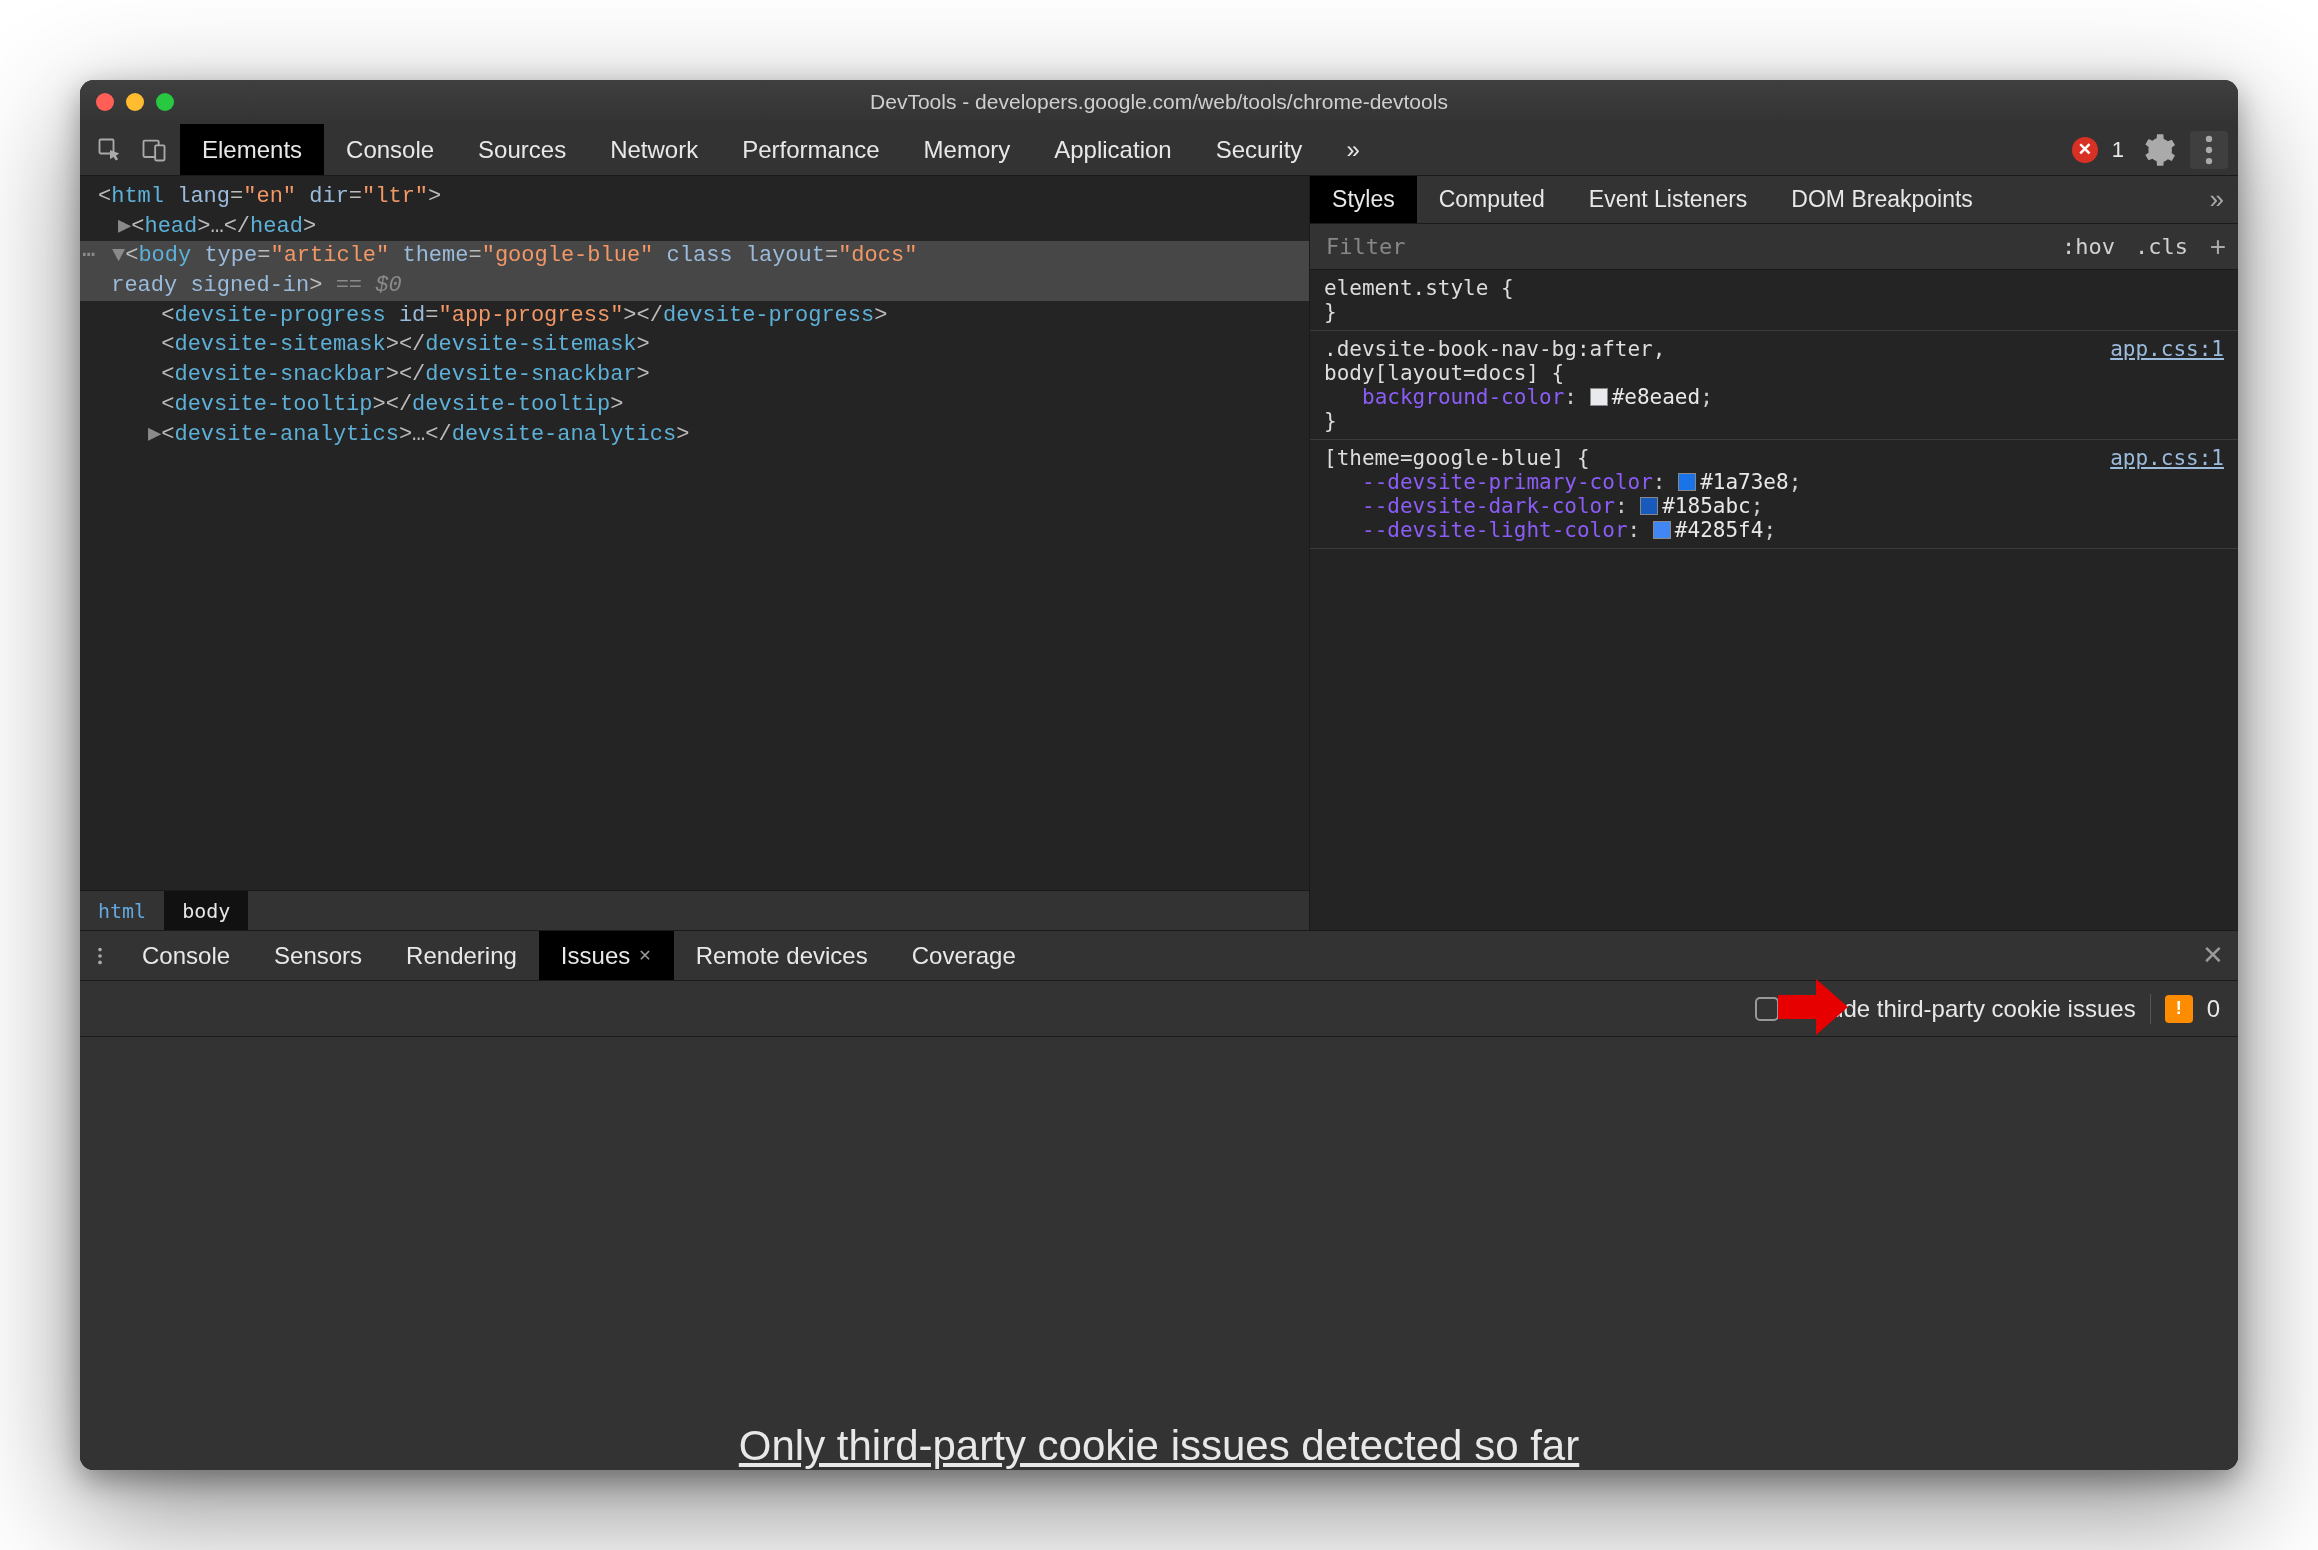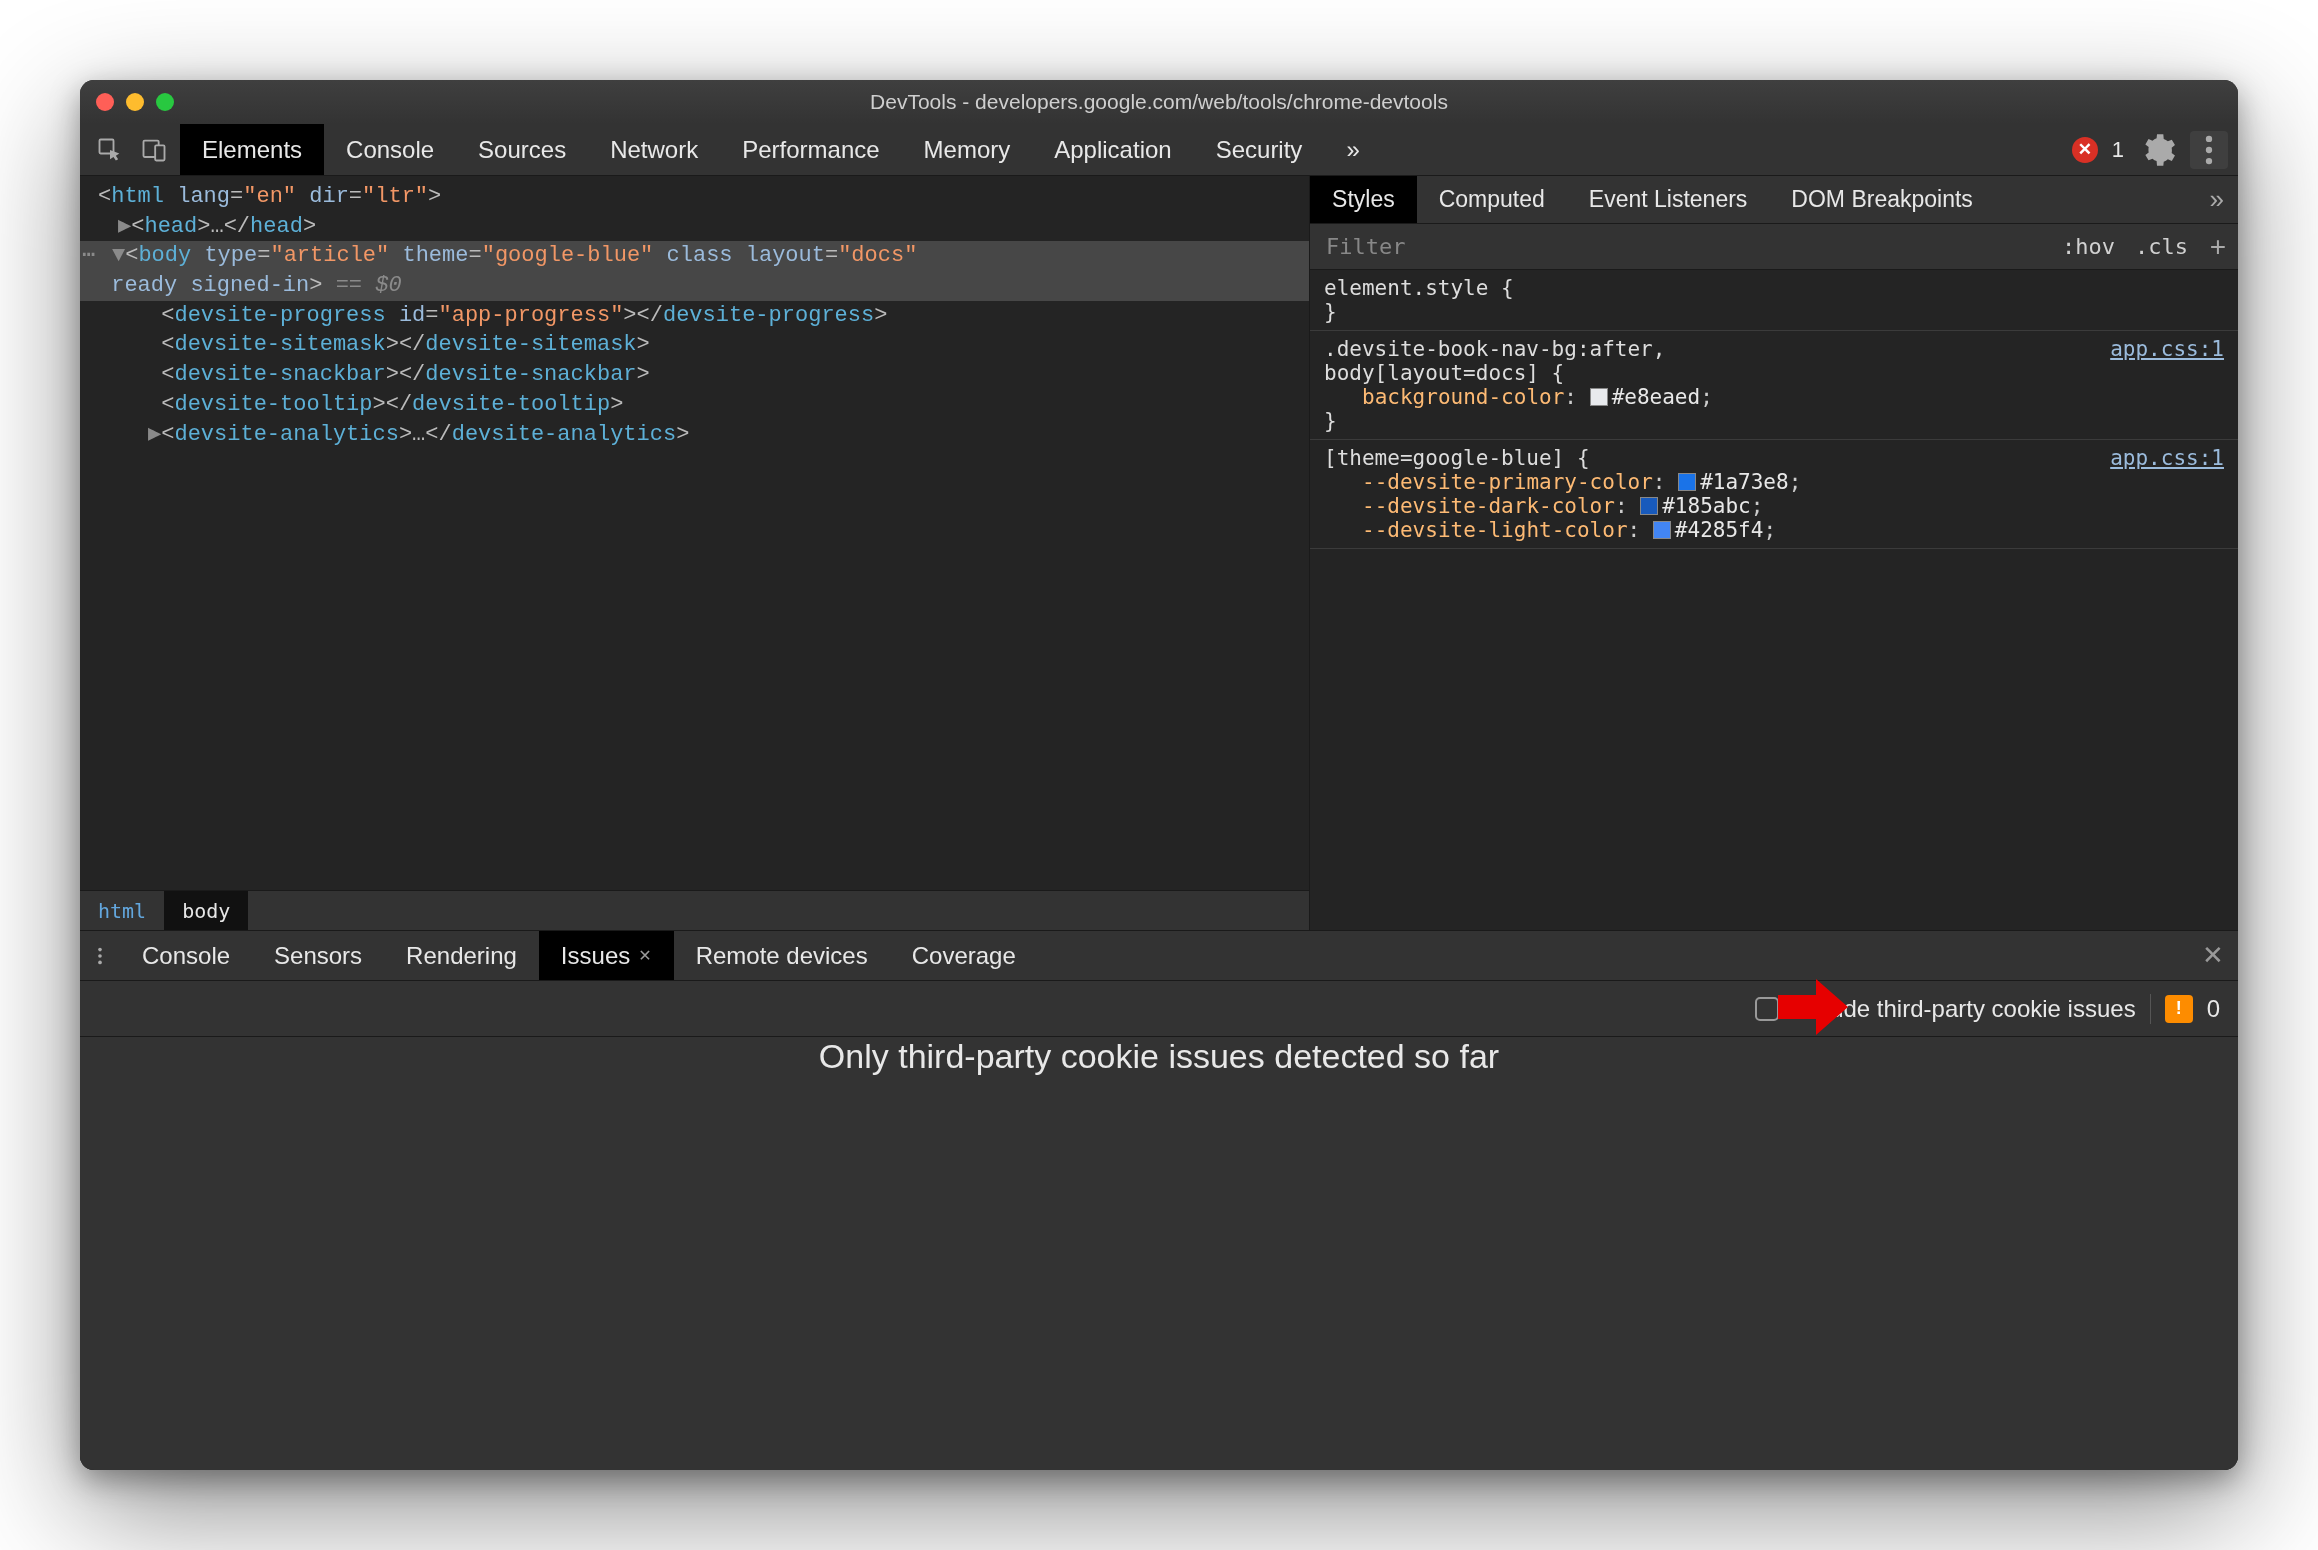--- a/index.html
+++ b/index.html
@@ -140,21 +140,21 @@
   font-family: Menlo, Monaco, monospace;
   font-size: 21px;
   overflow: hidden;
   color: #ccc;
   min-height: 0;
 }
 .rule { border-bottom: 1px solid #3b3b3b; padding: 6px 14px; position: relative; }
 .rule .sel { color: #ddd; }
 .rule .link { position: absolute; right: 14px; top: 6px; color: #9bbbdc; text-decoration: underline; cursor: pointer; }
 .rule .prop { padding-left: 38px; }
-.rule .pn { color: #fdba74; }
+.rule .pn { color: #8b5cf6; }
 .rule .pv { color: #e8e8e8; }
 .swatch { display: inline-block; width: 18px; height: 18px; border: 1px solid #888; vertical-align: -2px; margin-right: 4px; }
 
 .drawer {
   background: #2a2a2a;
   border-top: 1px solid #1a1a1a;
   display: flex;
   flex-direction: column;
   flex-shrink: 0;
   height: 540px;
@@ -186,25 +186,26 @@
 .issues-checkbox { width: 24px; height: 24px; border: 2px solid #999; border-radius: 5px; cursor: pointer; }
 .issues-label { color: #e8e8e8; font-size: 24px; }
 .issues-divider { width: 1px; height: 30px; background: #555; }
 .issues-badge { width: 28px; height: 28px; background: #fd8c00; border-radius: 4px; display: flex; align-items: center; justify-content: center; color: #fff; font-weight: bold; font-size: 18px; }
 .issues-count { color: #e8e8e8; font-size: 24px; }
 .red-arrow { position: absolute; right: 390px; color: #e60000; }
 
 .issues-content {
   flex: 1;
   display: flex;
-  align-items: flex-start;
+  align-items: flex-end;
   justify-content: center;
   color: #e8e8e8;
-  font-size: 34px;
-  background: #333333;
+  font-size: 42px;
+  background: #333333;
+  text-decoration: underline;
 }
 
 svg.ic { width: 100%; height: 100%; }
 </style>
 </head>
 <body>
 
 <div class="window">
 <div class="devtools">
 

